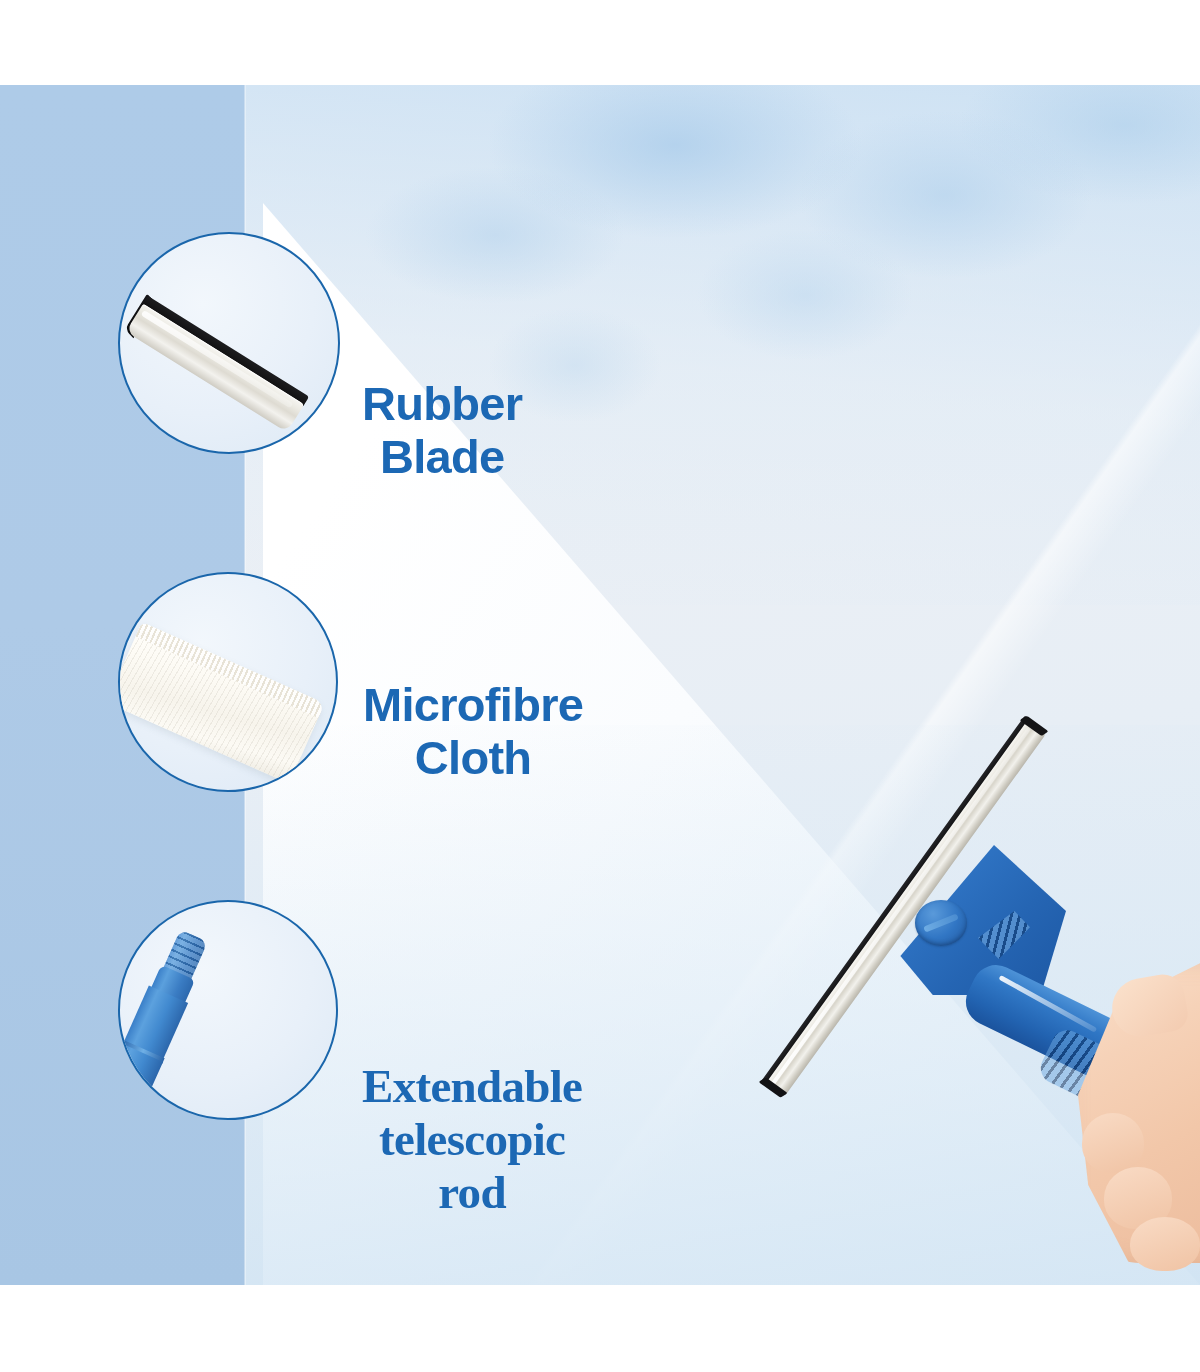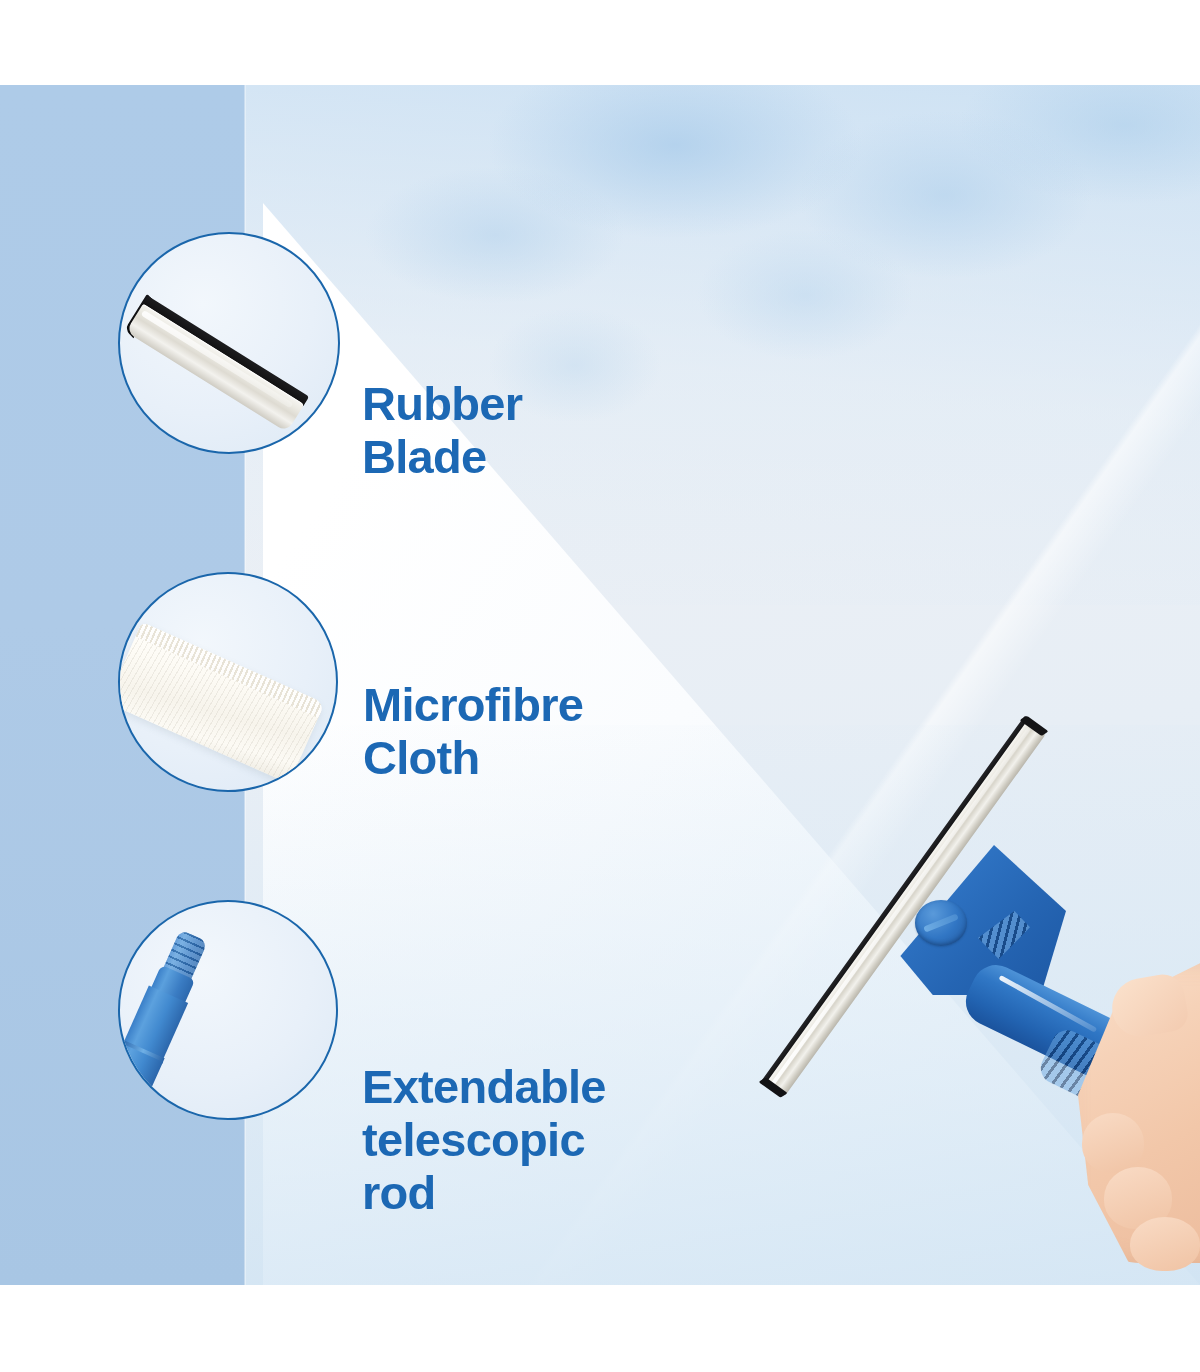--- a/index.html
+++ b/index.html
@@ -178,24 +178,25 @@
 
   
   .feature-title {
     position:absolute;
     color:#1c68b4;
     font-weight:700;
     font-size:47px;
     line-height:53px;
     letter-spacing:-0.7px;
     white-space:pre-line;
+    text-align:center;
   }
   #title-1 { left:362px; top:292px; }
   #title-2 { left:363px; top:593px; }
-  #title-3 { left:362px; top:975px; }
+  #title-3 { left:362px; top:975px;font-family:Liberation Serif, serif; }
 
   
   .squeegee { position:absolute; left:0; top:0; width:1200px; height:1200px; pointer-events:none; }
 
   .sq-bar {
     position:absolute;
     left:678px; top:808px;
     width:452px; height:28px;
     transform:rotate(-54.2deg);
     transform-origin:center center;

